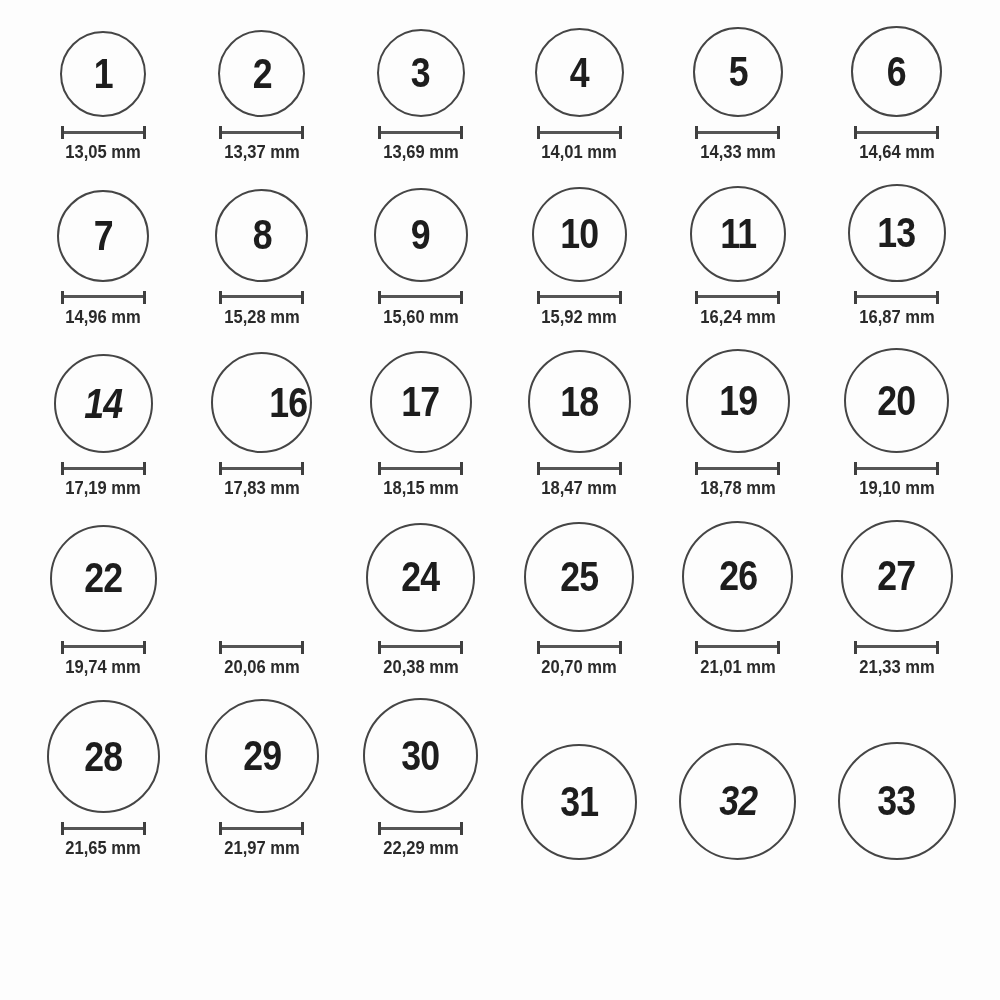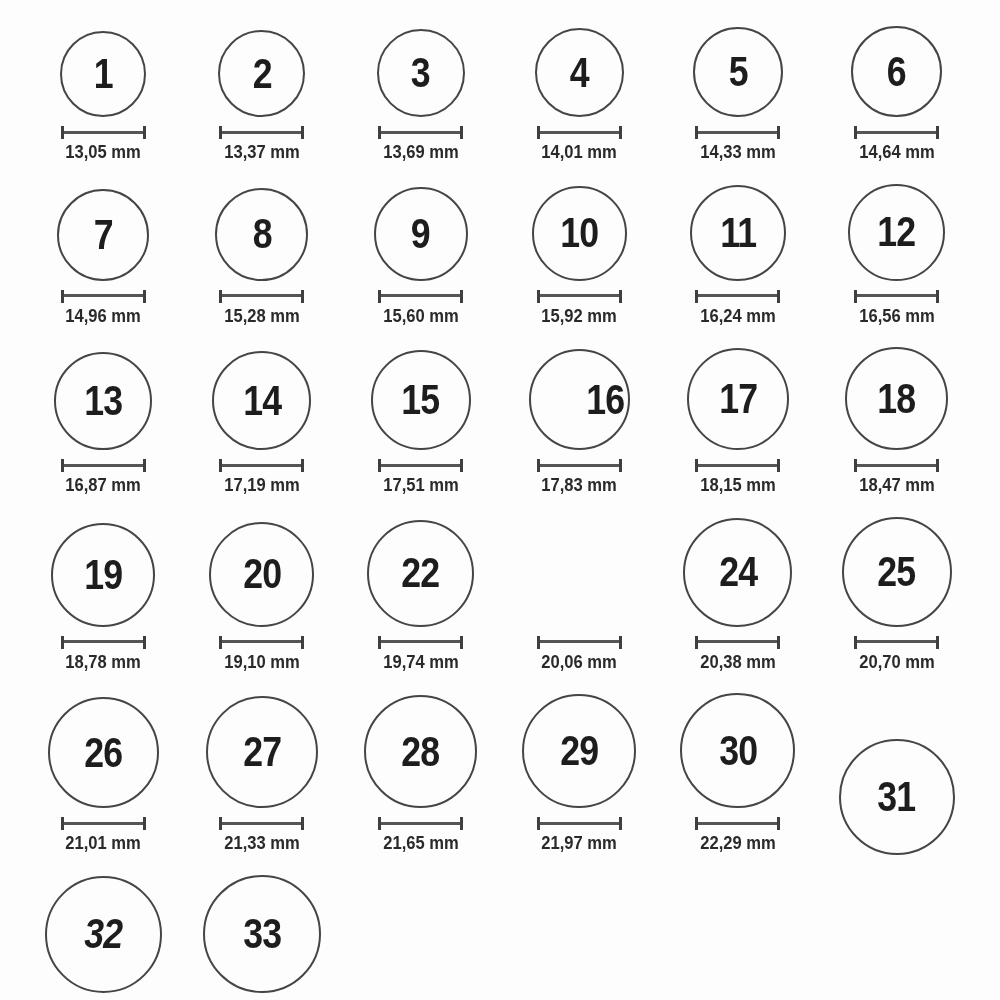--- a/index.html
+++ b/index.html
@@ -161,51 +161,37 @@
   </div>
 
   <div class="cell">
     <div class="circle" style="width: 96px; height: 96px; text-align: center;">
       <span class="num">11</span>
     </div>
     <div class="ruler"></div>
     <div class="mm">16,24 mm</div>
   </div>
 
-  <div class="cell">
-    <div class="circle" style="width: 97px; height: 97px;">
-      <span class="num">12</span>
-    </div>
-    <div class="ruler"></div>
-    <div class="mm">16,56 mm</div>
-  </div>
 
   <div class="cell">
     <div class="circle" style="width: 98px; height: 98px;">
       <span class="num">13</span>
     </div>
     <div class="ruler"></div>
     <div class="mm">16,87 mm</div>
   </div>
 
   <div class="cell">
-    <div class="circle" style="width: 99px; height: 99px;">
+    <div class="circle" style="width: 99px; height: 99px; font-style: italic;">
       <span class="num">14</span>
     </div>
     <div class="ruler"></div>
     <div class="mm">17,19 mm</div>
   </div>
 
-  <div class="cell">
-    <div class="circle" style="width: 100px; height: 100px;">
-      <span class="num">15</span>
-    </div>
-    <div class="ruler"></div>
-    <div class="mm">17,51 mm</div>
-  </div>
 
   <div class="cell">
     <div class="circle" style="width: 101px; height: 101px; justify-content: flex-end;">
       <span class="num">16</span>
     </div>
     <div class="ruler"></div>
     <div class="mm">17,83 mm</div>
   </div>
 
   <div class="cell">

